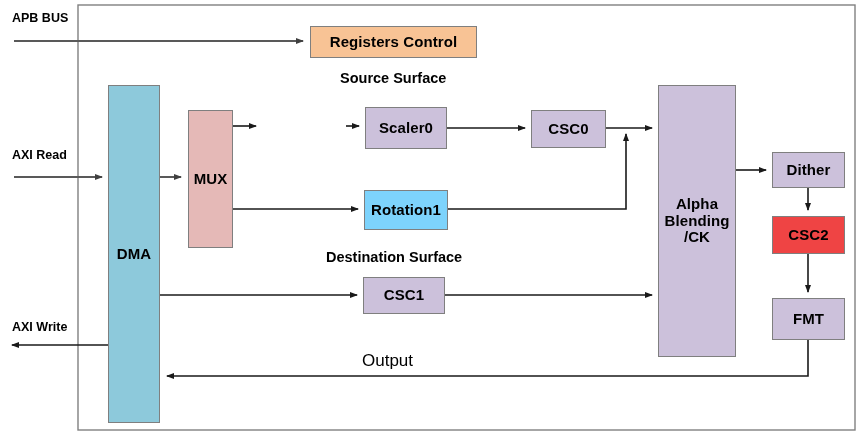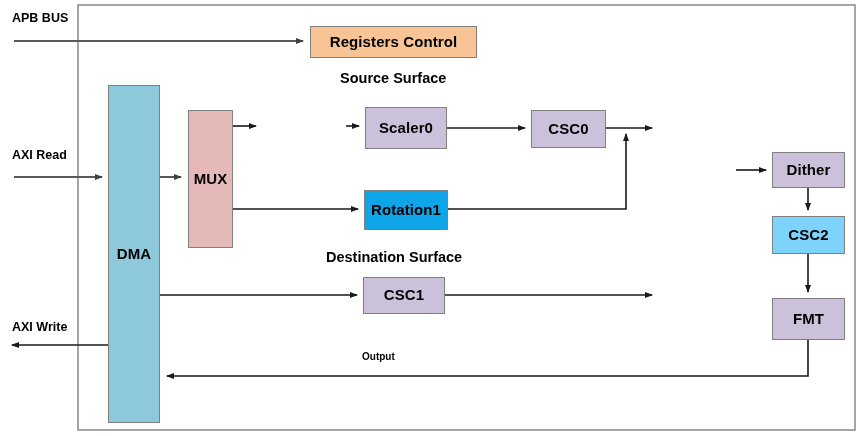--- a/index.html
+++ b/index.html
@@ -44,22 +44,22 @@
   }
   .label.port {
     font-size: 12.5px;
     font-weight: bold;
   }
   .label.section {
     font-size: 14.5px;
     font-weight: bold;
   }
   .label.flow {
-    font-size: 10px;
-    font-weight: bold;
+    font-size: 17px;
+    font-weight: normal;
   }
 </style>
 </head>
 <body>
 
 <div id="canvas">
 
   <svg class="wires" viewBox="0 0 860 436">
     <defs>
       <marker id="ah" markerWidth="8" markerHeight="8" refX="7" refY="3" orient="auto" markerUnits="userSpaceOnUse">
@@ -127,34 +127,39 @@
 
 
   <div class="node" style="left:365px; top:107px; width:82px; height:42px; background:#CCC1DB;">
     <span>Scaler0</span>
   </div>
 
   <div class="node" style="left:531px; top:110px; width:75px; height:38px; background:#CCC1DB;">
     <span>CSC0</span>
   </div>
 
-  <div class="node" style="left:364px; top:190px; width:84px; height:40px; background:#0ea5e9;">
+  <div class="node" style="left:364px; top:190px; width:84px; height:40px; background:#7dd3fc;">
     <span>Rotation1</span>
   </div>
 
   <div class="node" style="left:363px; top:277px; width:82px; height:37px; background:#CCC1DB;">
     <span>CSC1</span>
   </div>
 
+  <div class="node" style="left:658px; top:85px; width:78px; height:272px; background:#CCC1DB; flex-direction:column;">
+    <span>Alpha</span>
+    <span>Blending</span>
+    <span>/CK</span>
+  </div>
 
   <div class="node" style="left:772px; top:152px; width:73px; height:36px; background:#CCC1DB;">
     <span>Dither</span>
   </div>
 
-  <div class="node" style="left:772px; top:216px; width:73px; height:38px; background:#7dd3fc;">
+  <div class="node" style="left:772px; top:216px; width:73px; height:38px; background:#ef4444;">
     <span>CSC2</span>
   </div>
 
   <div class="node" style="left:772px; top:298px; width:73px; height:42px; background:#CCC1DB;">
     <span>FMT</span>
   </div>
 
 </div>
 
 </body></html>

